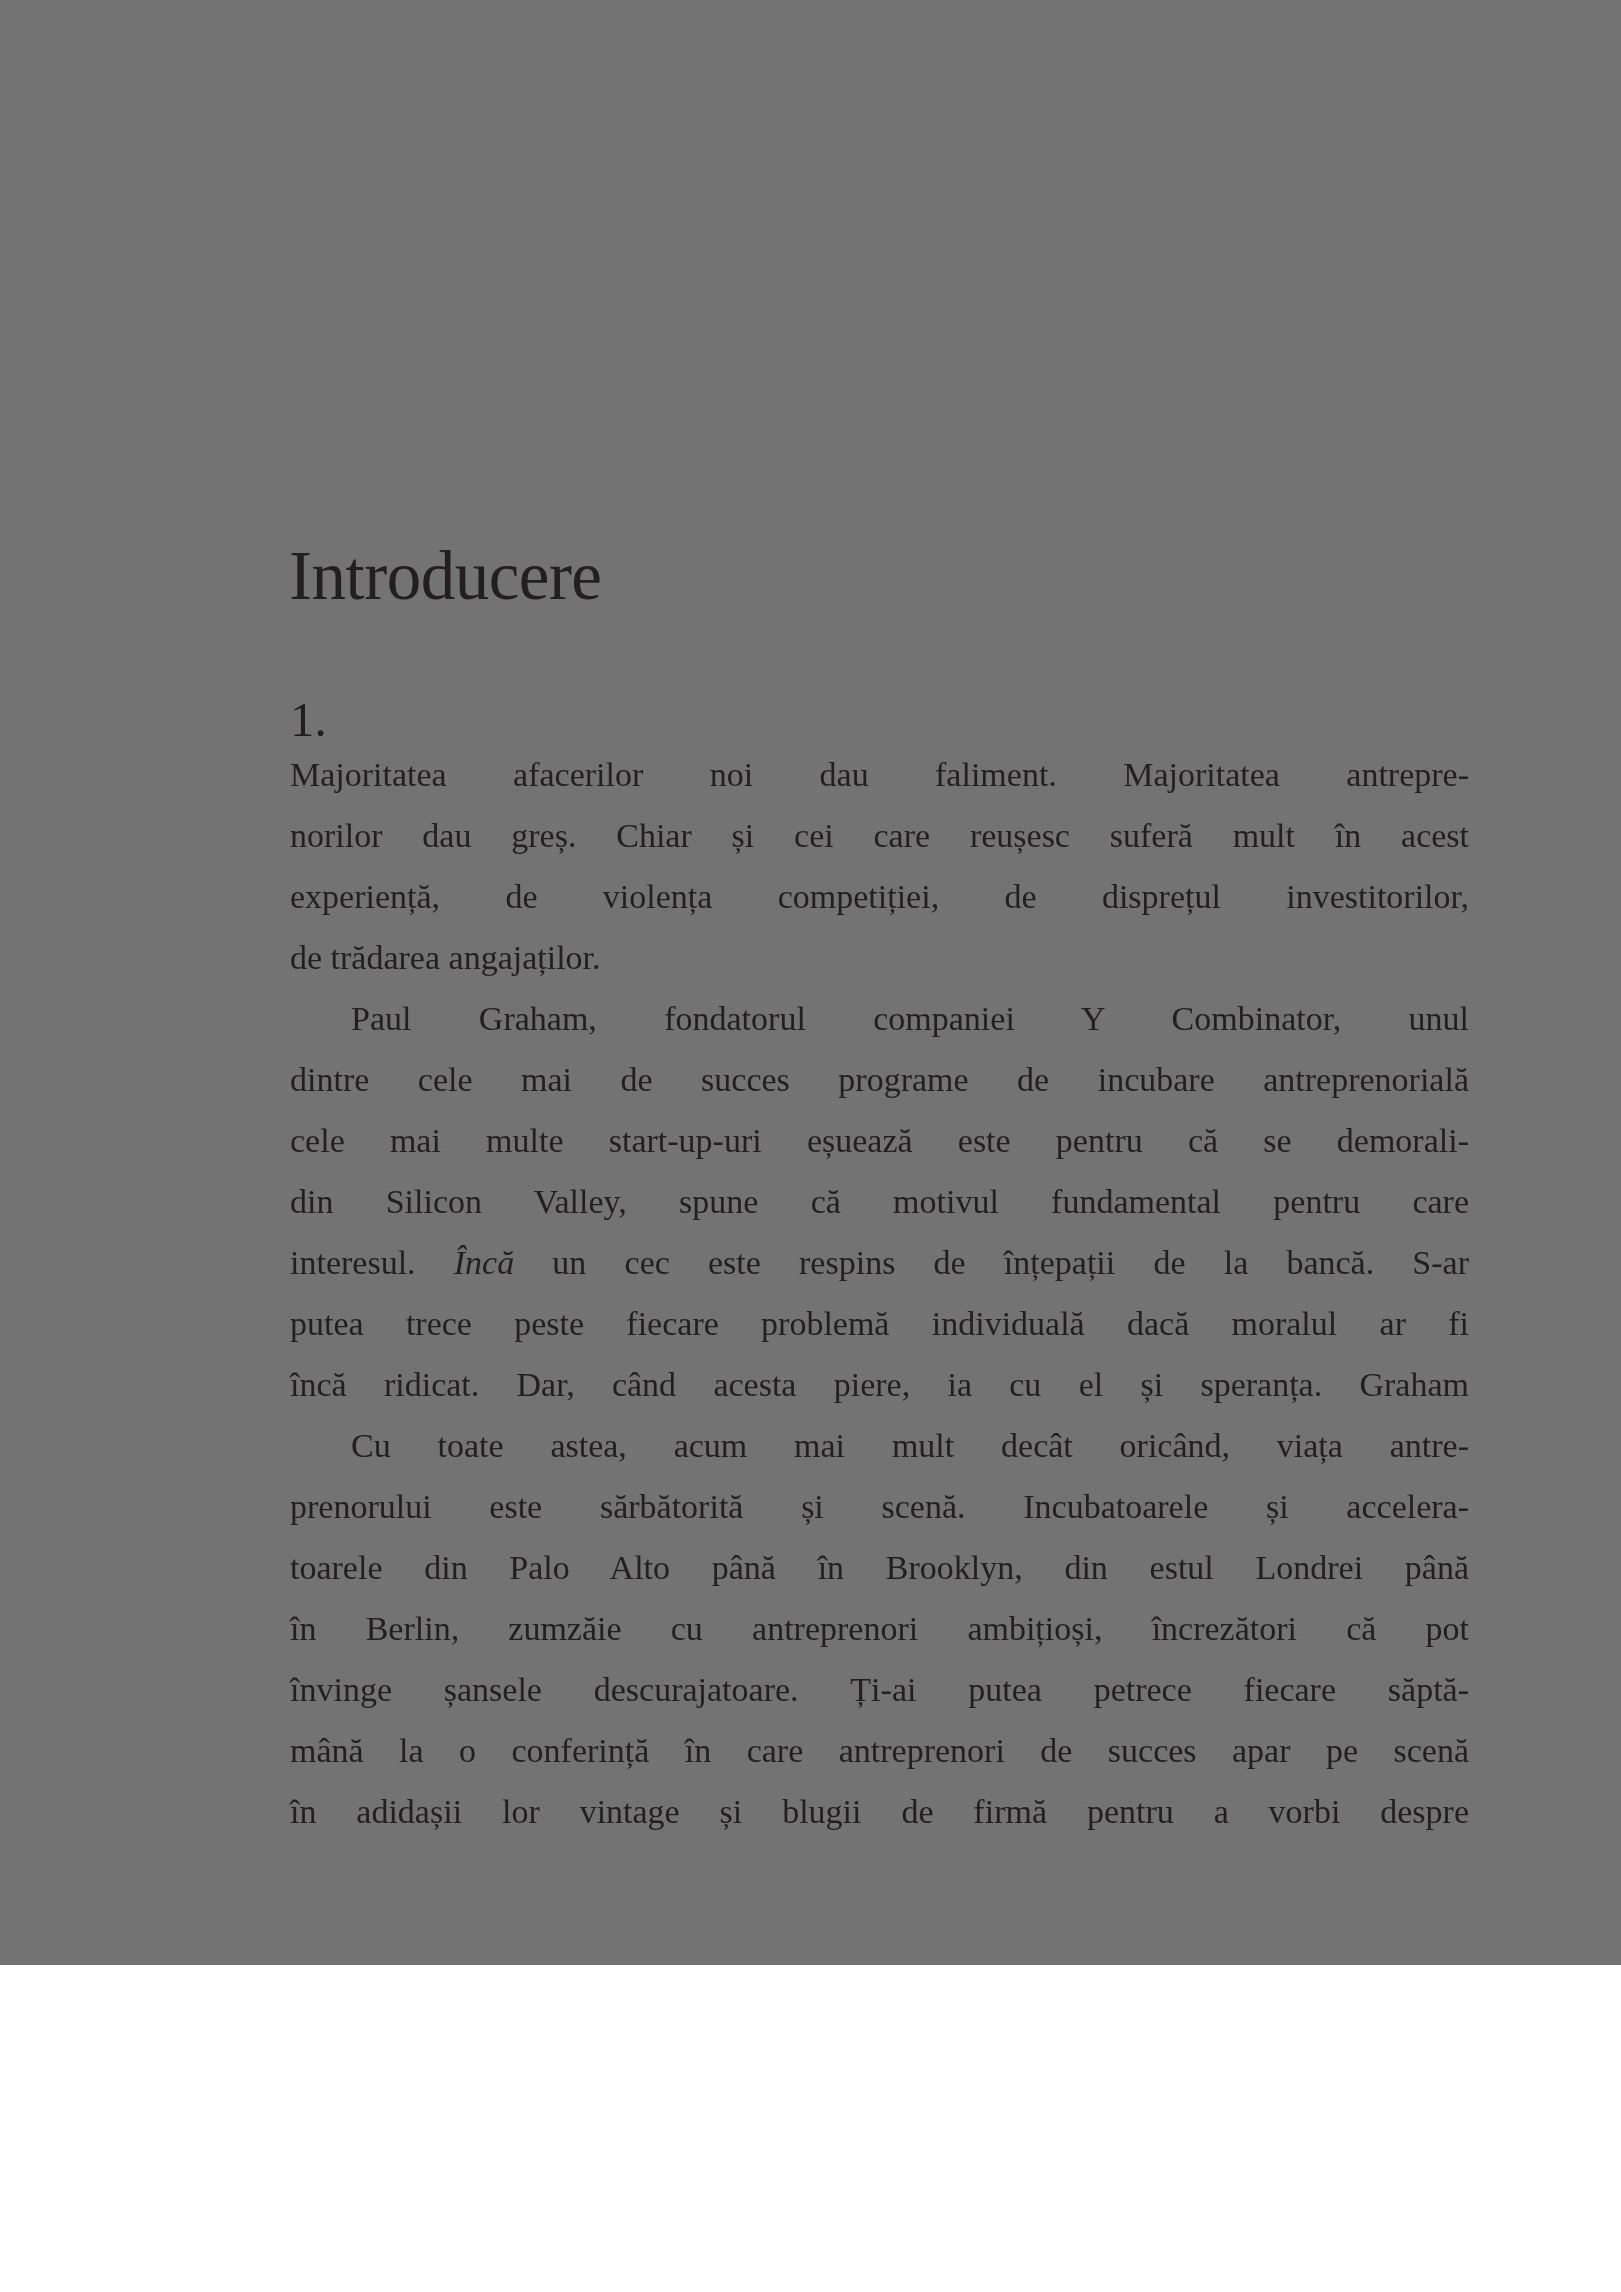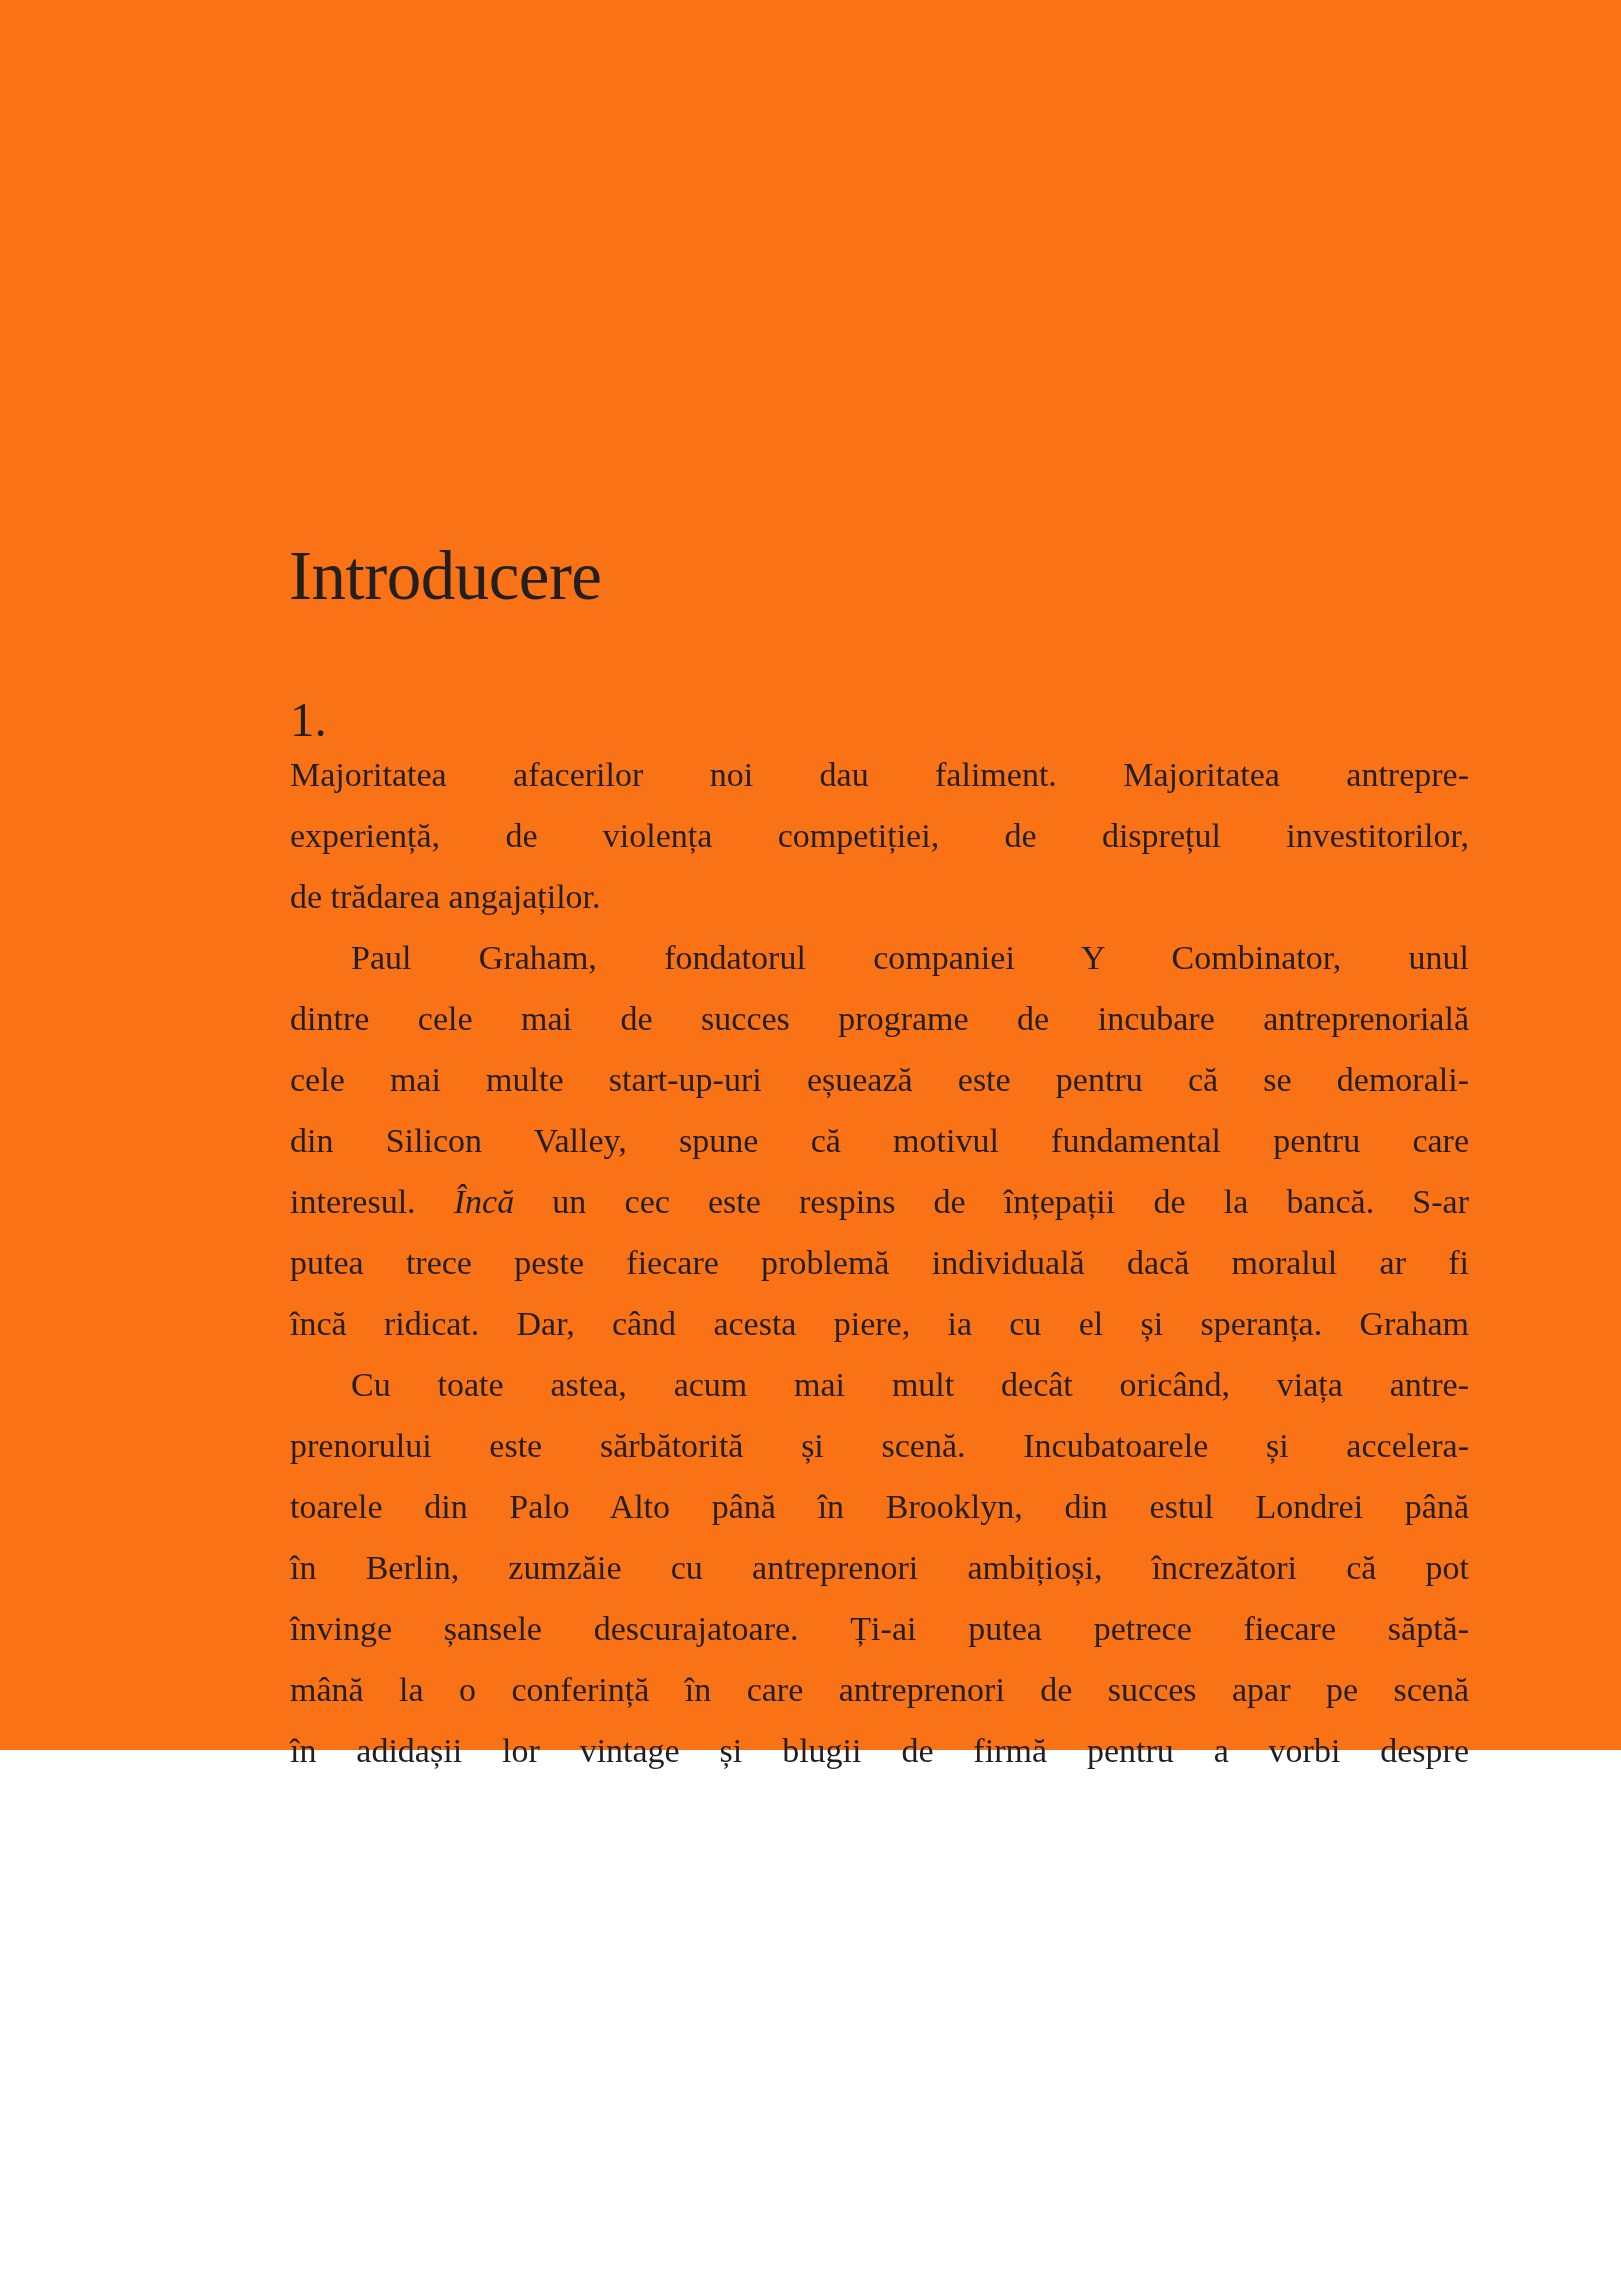--- a/index.html
+++ b/index.html
@@ -12,22 +12,22 @@
     height: 2293px;
     position: relative;
     overflow: hidden;
     color: #231f20;
     font-family: "Liberation Serif", "DejaVu Serif", serif;
   }
   .page {
     position: absolute;
     left: 0; top: 0;
     width: 1621px;
-    height: 1750px;
-    background: #f97316;
+    height: 1965px;
+    background: #737373;
     text-decoration: underline;
   }
   .chapter-title {
     position: absolute;
     left: 289px;
     top: 537px;
     font-size: 69px;
     line-height: 78px;
     font-weight: normal;
     margin: 0;
@@ -84,20 +84,23 @@
 
 <div class="page">
   <h1 class="chapter-title">Introducere</h1>
   <div class="section-number">1.</div>
 
   <div class="body-text">
     <div class="line">
         <span class="txt">Majoritatea afacerilor noi dau faliment. Majoritatea antrepre-</span>
       </div>
     <div class="line">
+        <span class="txt">norilor dau greș. Chiar și cei care reușesc suferă mult în acest</span>
+      </div>
+    <div class="line">
         <span class="txt">experiență, de violența competiției, de disprețul investitorilor,</span>
       </div>
     <div class="line last">
         <span class="txt">de trădarea angajaților.</span>
       </div>
     <div class="line indent">
         <span class="txt">Paul Graham, fondatorul companiei Y Combinator, unul</span>
       </div>
     <div class="line">
         <span class="txt">dintre cele mai de succes programe de incubare antreprenorială</span>

